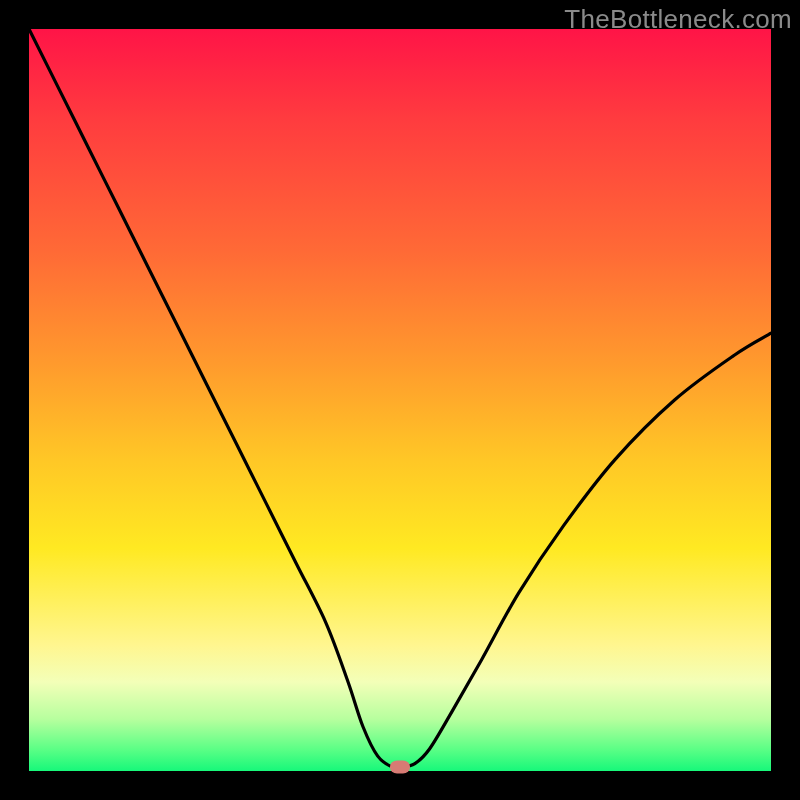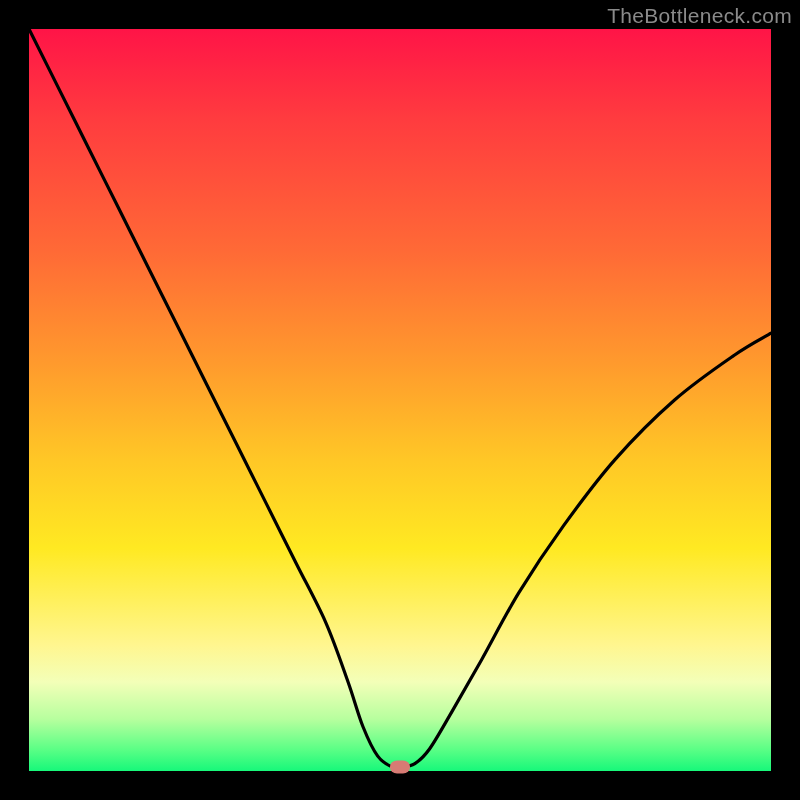--- a/index.html
+++ b/index.html
@@ -59,21 +59,21 @@
     height: 13px;
     border-radius: 7px / 6px;
     background: #d77b74;
     transform: translate(-50%, -50%);
   }
   .watermark {
     position: absolute;
     top: 4px;
     right: 8px;
     color: #8a8a8a;
-    font-size: 21px;
+    font-size: 26px;
     letter-spacing: 0.3px;
     font-weight: 500;
   }
 </style>
 </head>
 <body>
 
 <div class="frame">
   <div class="plot">
     <svg class="curve" viewBox="0 0 742 742" preserveAspectRatio="none">

